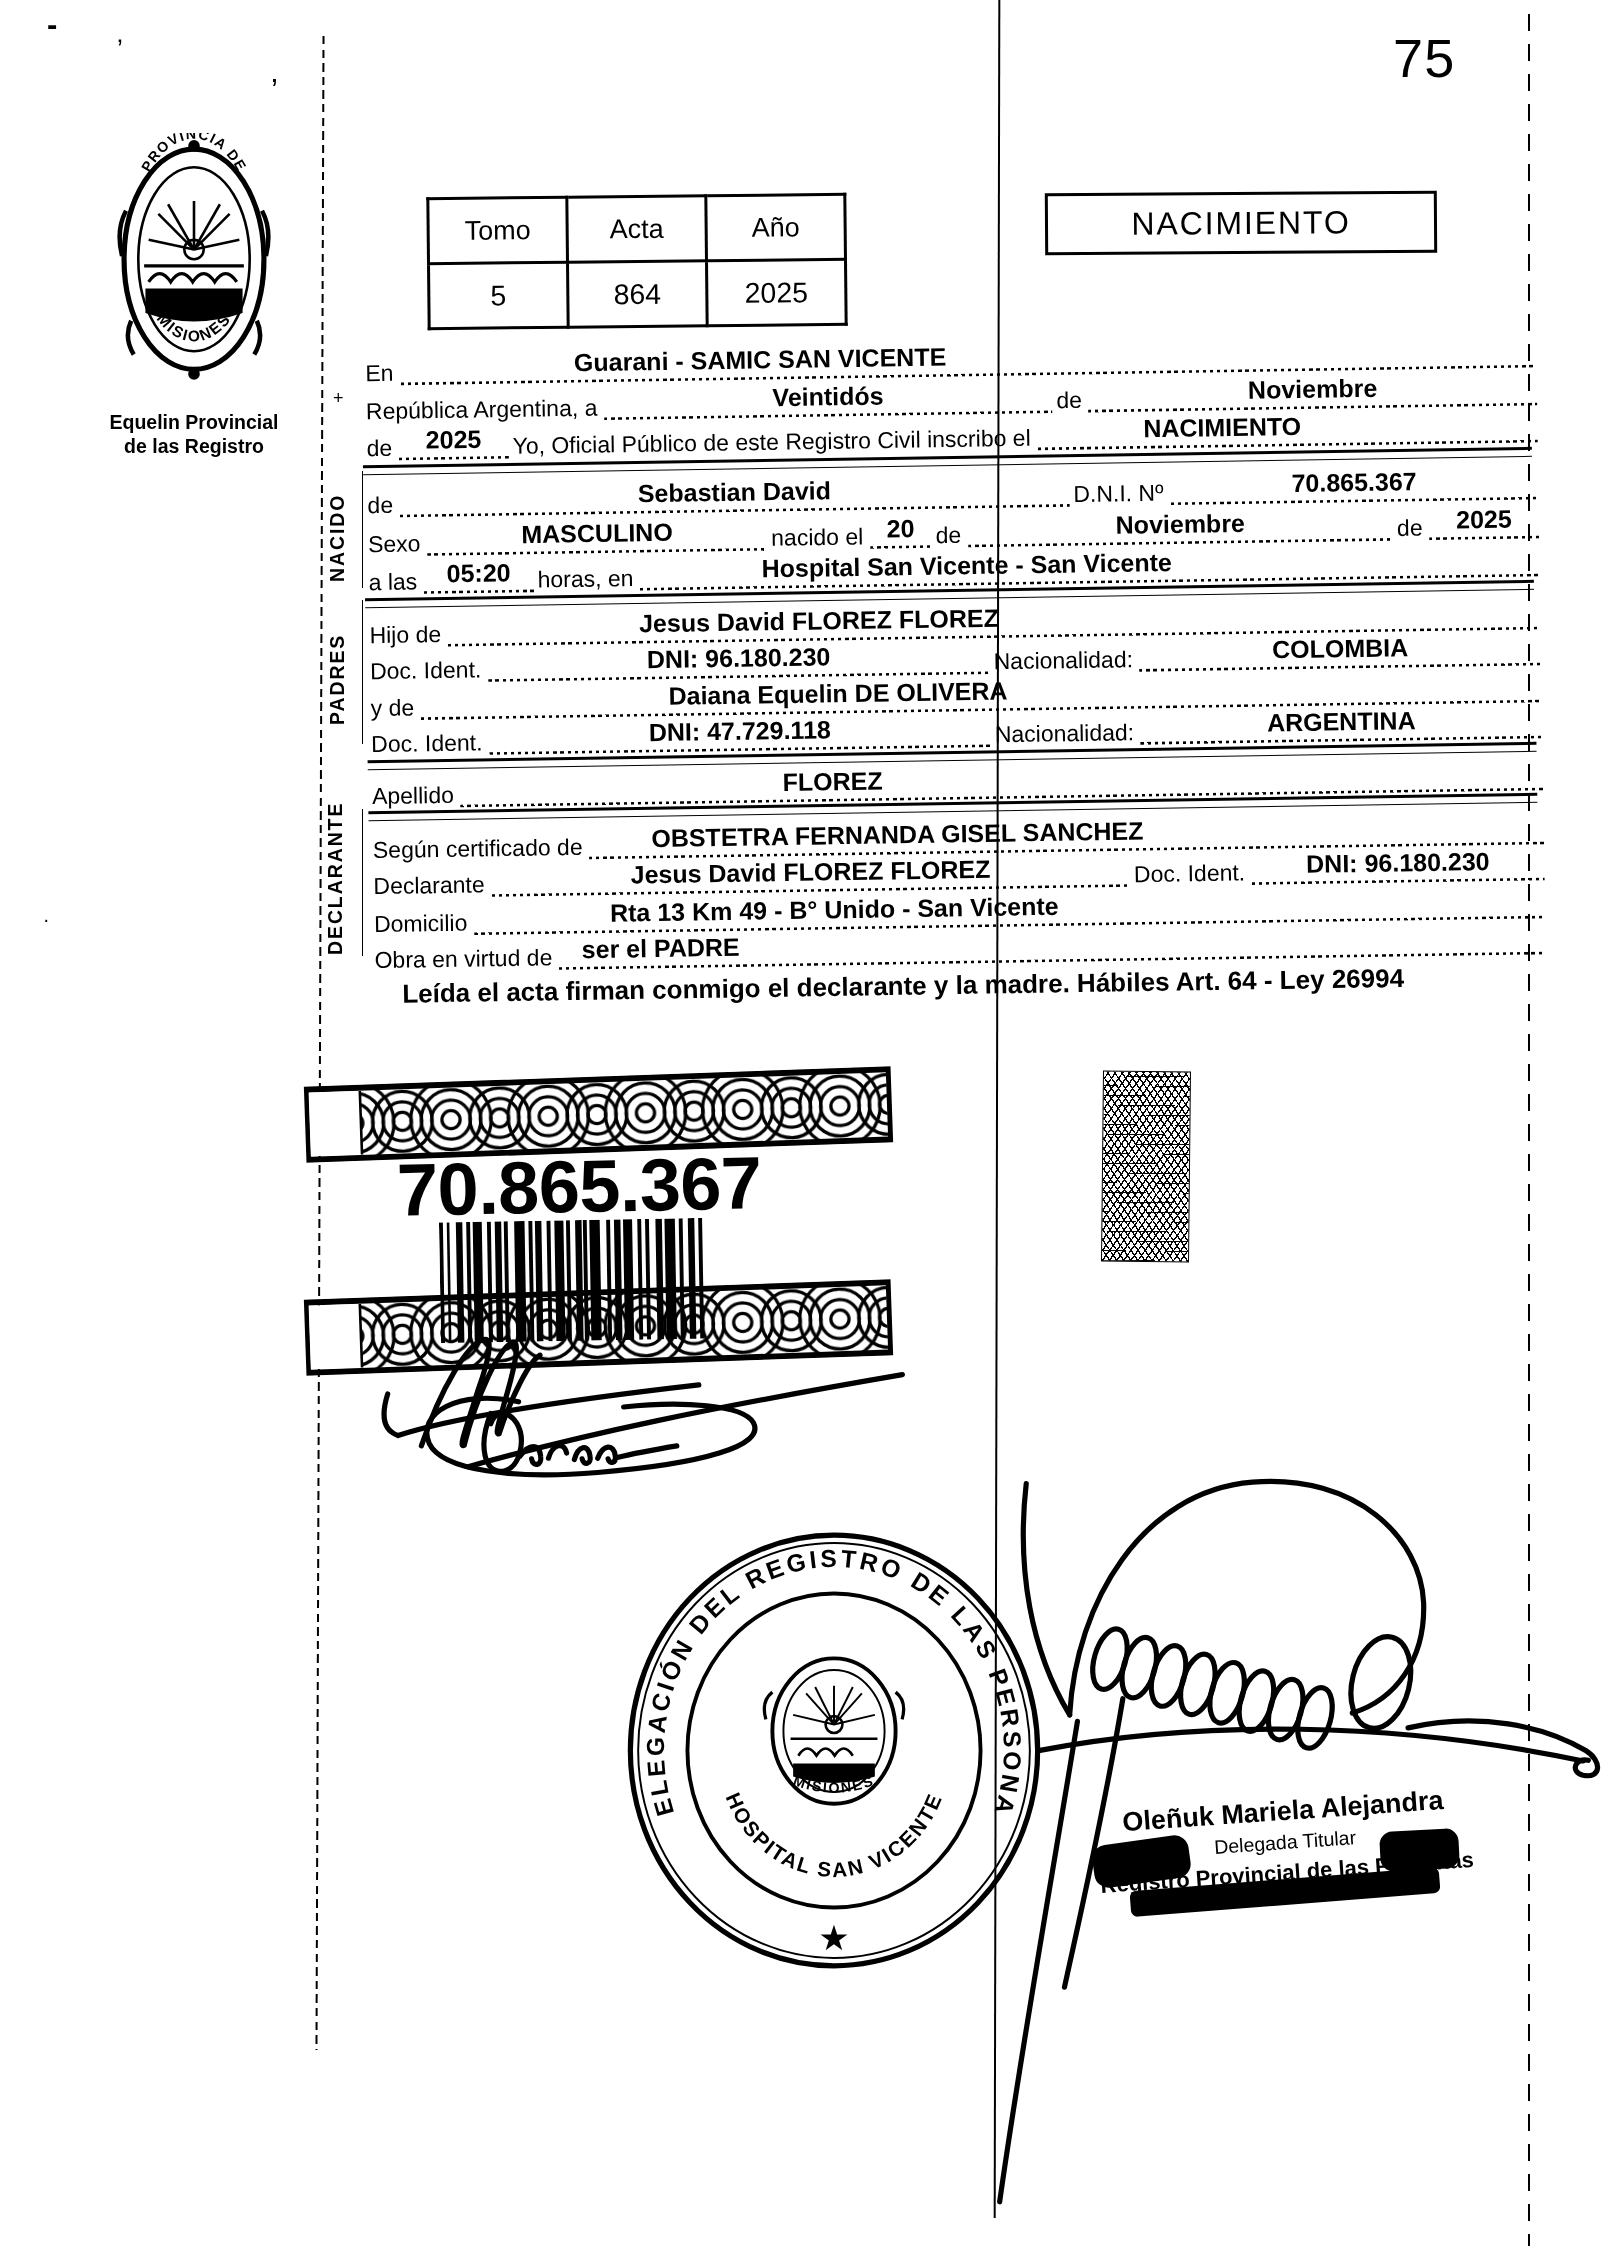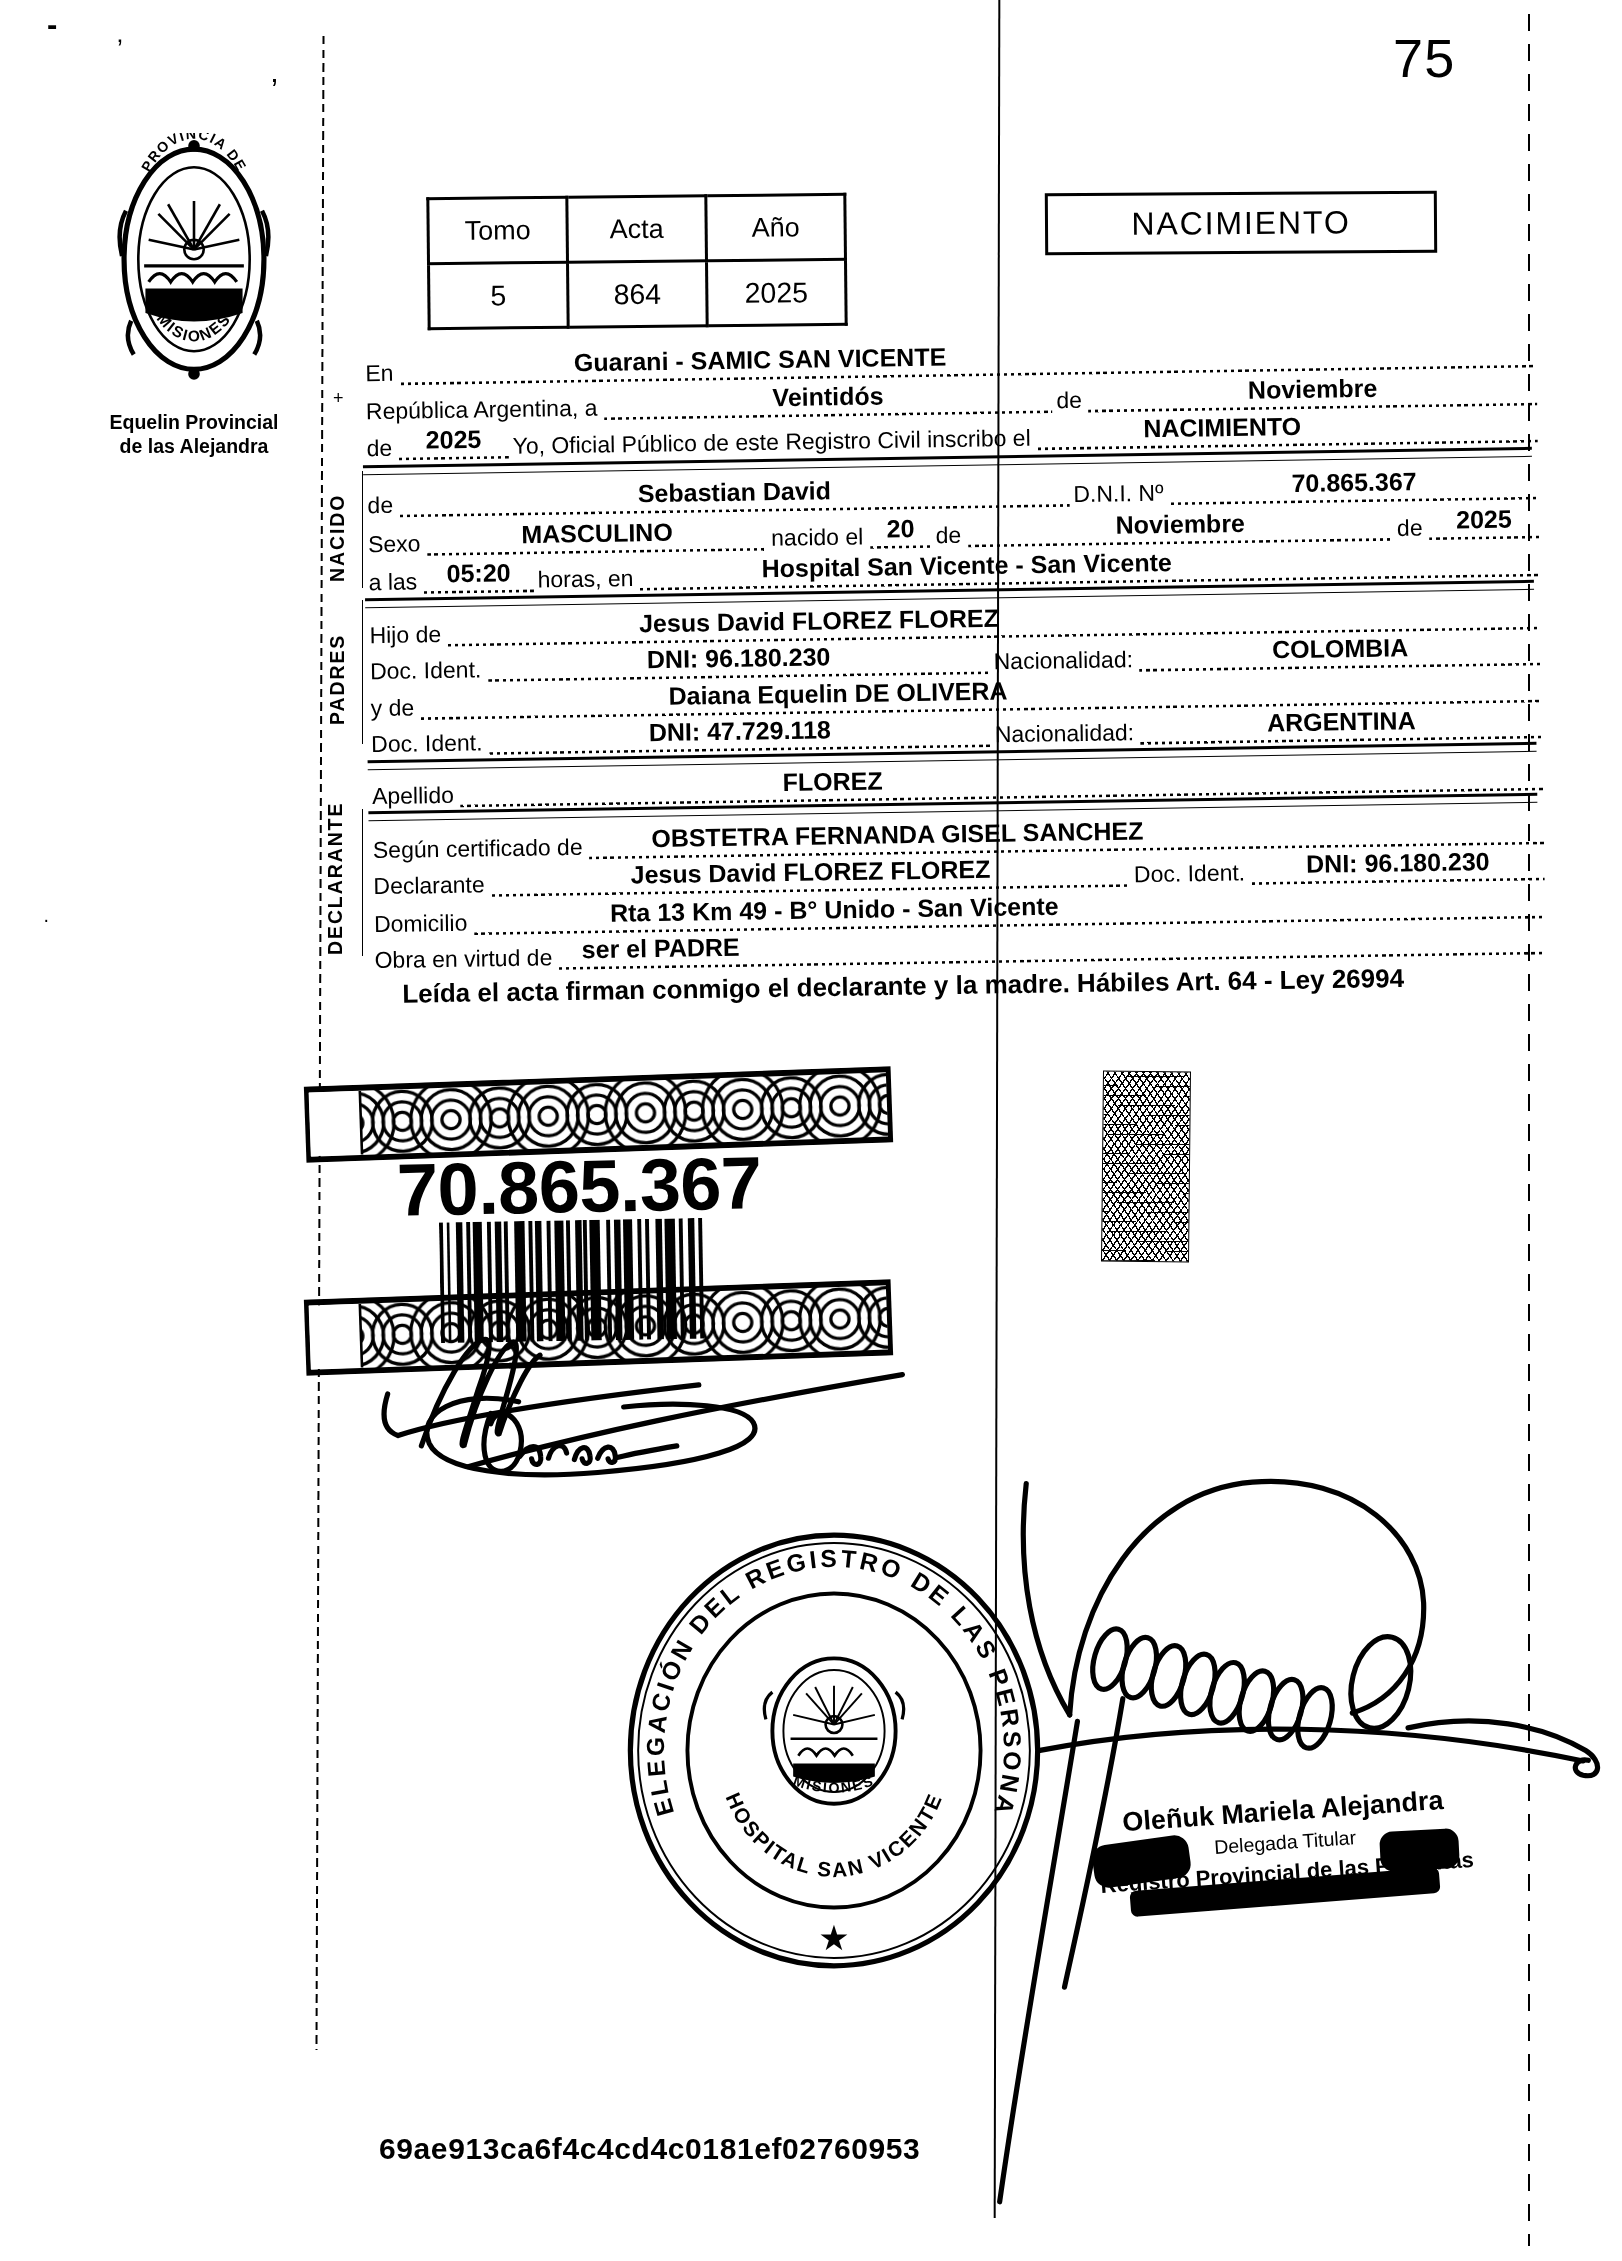--- a/index.html
+++ b/index.html
@@ -115,21 +115,21 @@
     </g>
     <line x1="48" y1="205" x2="202" y2="205" stroke="#000" stroke-width="5"></line>
     <path d="M55,230 q17,-26 34,0 q17,-26 34,0 q17,-26 34,0 q17,-26 34,0" fill="none" stroke="#000" stroke-width="5"></path>
     <path d="M50,240 h150 v38 q-75,26 -150,0 Z" fill="#000"></path>
     <text font-size="24" font-weight="bold" letter-spacing="3">
       <textPath href="#embBot" startOffset="50%" text-anchor="middle">MISIONES</textPath>
     </text>
   </svg>
   <div class="abs" id="emblem-caption">
     <div>Equelin Provincial</div>
-    <div>de las Alejandra</div>
+    <div>de las Registro</div>
   </div>
 
   <table class="abs" id="index-table">
     <tbody>
         <tr class="hdrs">
       <td>Tomo</td>
       <td>Acta</td>
       <td>Año</td>
     </tr>
     <tr class="vals">
@@ -414,16 +414,15 @@
 
   <div class="smudge" id="blob-1"></div>
   <div class="smudge" id="blob-2"></div>
   <div class="smudge" id="smear-bar"></div>
   <div class="abs" id="stamp">
     <div class="l1">Oleñuk Mariela Alejandra</div>
     <div class="l2">Delegada Titular</div>
     <div class="l3">Registro Provincial de las Personas</div>
   </div>
 
-  <div class="abs" id="footer-code">69ae913ca6f4c4cd4c0181ef02760953</div>
 
 </div>
 
 
 </body></html>

